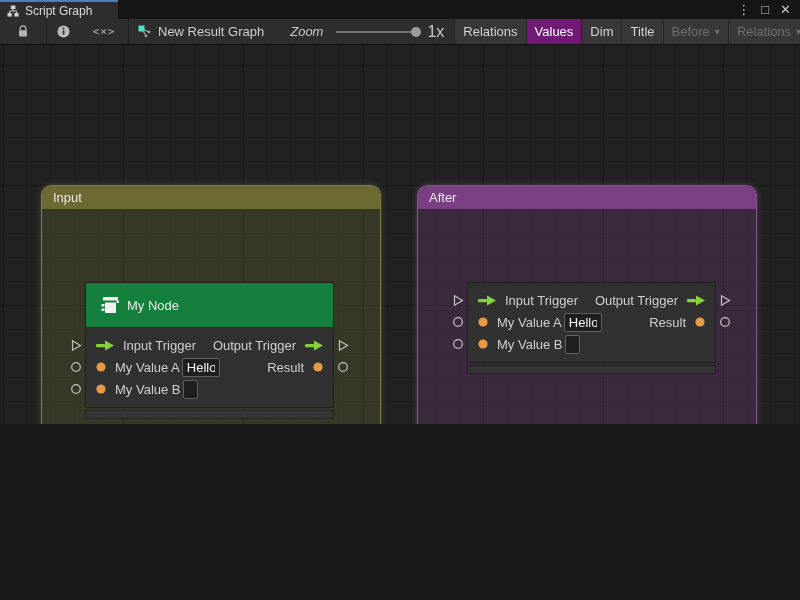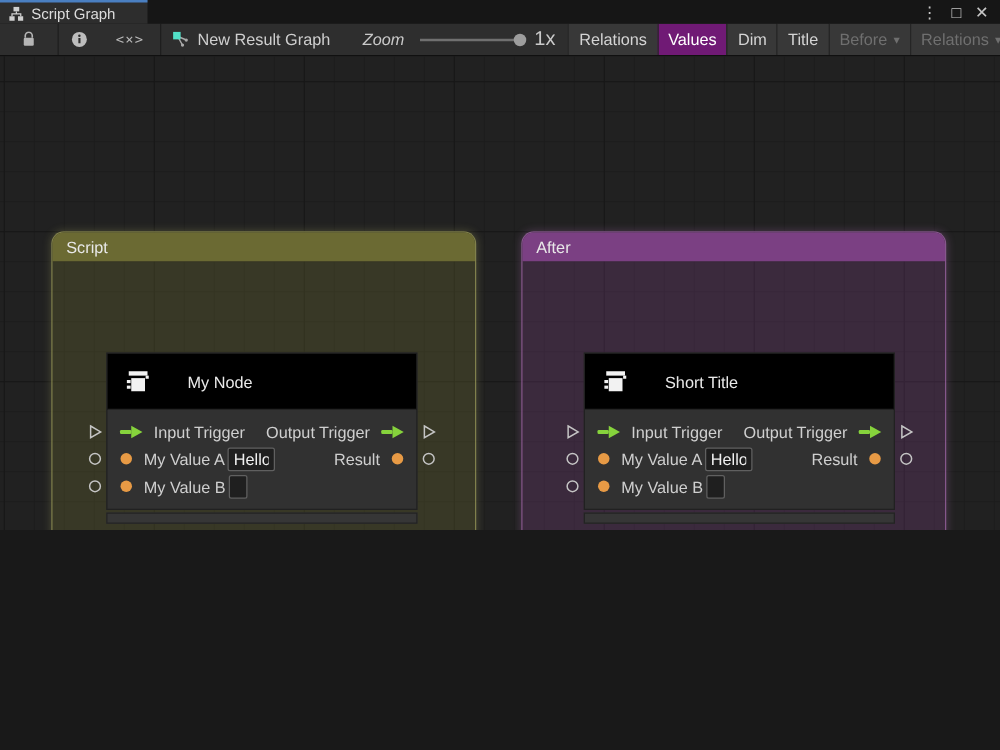--- a/index.html
+++ b/index.html
@@ -72,22 +72,22 @@
     border:1px solid rgba(196,125,206,0.55); box-shadow:0 0 7px rgba(196,125,206,0.28);
   }
   .group.after .group-header { background:#7b4083;align-items:center; }
 
   
   .node { position:absolute; top:237px; width:249px; font-size:13px; color:#cfcfcf; }
   .node.n1 { left:85px; }
   .node.n2 { left:467px; }
   .node-main { background:#313131; border:1px solid #212121; }
   .node-header {
-    height:45px; background:#000000; border-bottom:1px solid #242424;
-    display:flex; align-items:center; gap:28px; padding:0 12px; color:#eaeaea;
+    height:45px; background:#15803d; border-bottom:1px solid #242424;
+    display:flex; align-items:center; gap:5px; padding:0 12px; color:#eaeaea;
   }
   .node-body { padding:6px 0 7px; }
   .prow { height:22px; display:flex; align-items:center; padding:0 9px; position:relative; }
   .prow .picon { flex:0 0 auto; display:flex; align-items:center; }
   .prow .plabel { margin-left:8px; white-space:nowrap; }
   .prow .rlabel { margin-right:8px; white-space:nowrap; }
   .prow .spacer { flex:1; }
   .port-field {
     height:19px; background:#1f1f1f; border:1px solid #606060; border-radius:2px;
     color:#f0f0f0; font-size:13px; padding:0 4px; margin-left:2px;
@@ -176,21 +176,21 @@
         <span class="dd">▾</span>
       </div>
 
     </div>
   </div>
 
   <div class="canvas">
 
     <div class="group before">
       <div class="group-header">
-        <span>Script</span>
+        <span>Input</span>
       </div>
     </div>
 
     <div class="group after">
       <div class="group-header">
         <span>After</span>
       </div>
     </div>
 
     <div class="node n1">
@@ -274,30 +274,20 @@
             <input class="port-field small" type="text" value="" style="">
             <span class="spacer"></span>
           </div>
         </div>
       </div>
       <div class="node-footer"></div>
     </div>
 
     <div class="node n2">
       <div class="node-main">
-        <div class="node-header">
-          <svg width="24" height="24" viewBox="0 0 24 24">
-            <rect x="5" y="4" width="15" height="3.5" fill="#f2f2f2"></rect>
-            <rect x="7" y="9.5" width="11" height="10.5" fill="#f2f2f2"></rect>
-            <rect x="3.5" y="11" width="3" height="2.5" fill="#f2f2f2"></rect>
-            <rect x="3.5" y="15.5" width="3" height="2.5" fill="#f2f2f2"></rect>
-            <rect x="18.5" y="7.5" width="2.5" height="2.5" fill="#f2f2f2"></rect>
-          </svg>
-          <span>Short Title</span>
-        </div>
         <div class="node-body">
           <div class="prow">
             <span class="outer l">
               <svg width="12" height="13" viewBox="0 0 12 13">
                 <path d="M2.5 1.8 L10.5 6.5 L2.5 11.2 Z" fill="none" stroke="#c4c4c4" stroke-width="1.2"></path>
                 </svg>
             </span>
             <span class="picon">
               <svg width="20" height="13" viewBox="0 0 20 13">
                   <rect x="1" y="5" width="9" height="3.2" rx="1" fill="#86d33c"></rect>

